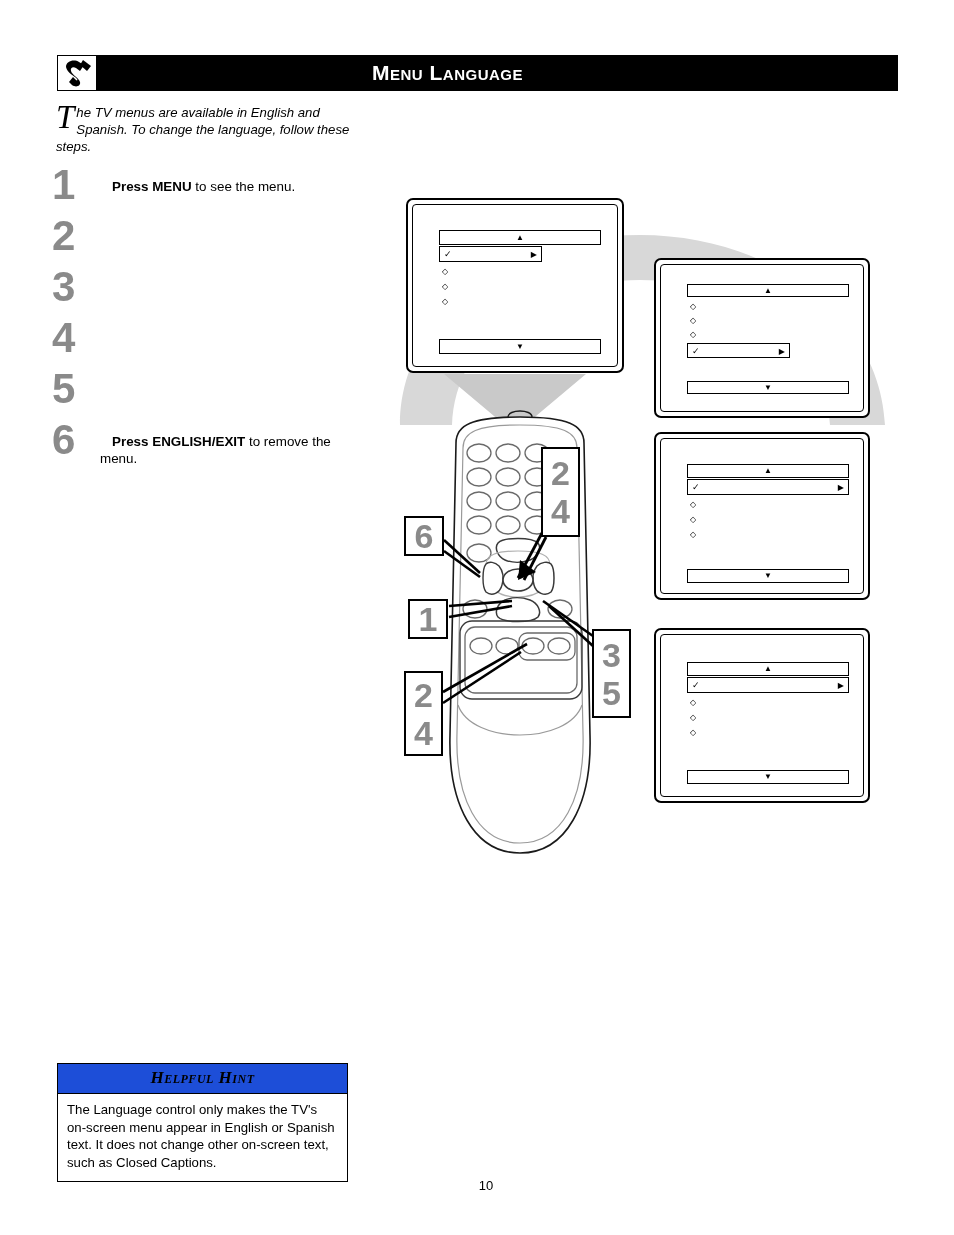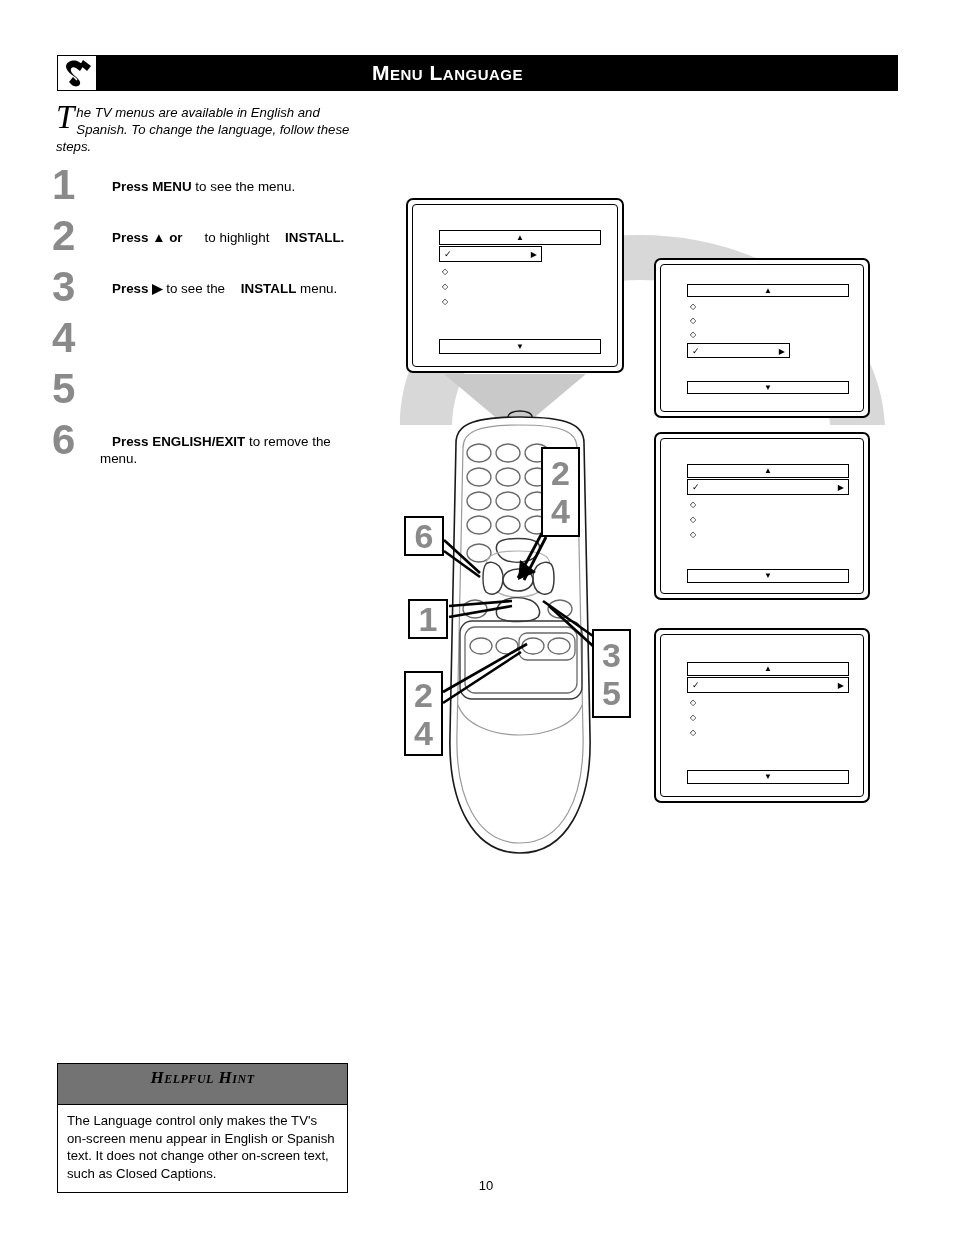--- a/index.html
+++ b/index.html
@@ -228,29 +228,29 @@
   #hint {
     position: absolute;
     left: 57px;
     top: 1063px;
     width: 291px;
     border: 1px solid #000;
     box-sizing: border-box;
     background: #ffffff;
   }
   #hint-title {
-    background: #737373;
+    background: #1d4ed8;
     border-bottom: 1px solid #000;
     text-align: center;
     font-family: "Liberation Serif", serif;
     font-style: italic;
     font-weight: bold;
     font-size: 17px;
     font-variant: small-caps;
-    padding: 4px 0 16px 0;
+    padding: 4px 0 5px 0;
     letter-spacing: 0.5px;
   }
   #hint-body {
     padding: 7px 9px 10px 9px;
     font-family: "Liberation Sans", sans-serif;
     font-size: 13.2px;
     line-height: 17.5px;
   }
 
   
@@ -282,25 +282,23 @@
   <span class="dropcap">T</span><span>he TV menus are available in English and Spanish. To change the language, follow these steps.</span>
 </div>
 
 <div id="steps">
   <div class="step">
     <div class="step-num">1</div>
     <div class="step-text"><b>Press MENU</b> to see the menu.</div>
   </div>
   <div class="step">
     <div class="step-num">2</div>
-    <div class="step-text"><b>Press ▲ or</b><span class="gapglyph"></span>to highlight <b>INSTALL.</b></div>
   </div>
   <div class="step">
     <div class="step-num">3</div>
-    <div class="step-text"><b>Press ▶</b> to see the <b>INSTALL</b> menu.</div>
   </div>
   <div class="step">
     <div class="step-num">4</div>
   </div>
   <div class="step">
     <div class="step-num">5</div>
   </div>
   <div class="step">
     <div class="step-num">6</div>
     <div class="step-text"><b>Press ENGLISH/EXIT</b> to remove the menu.</div>

